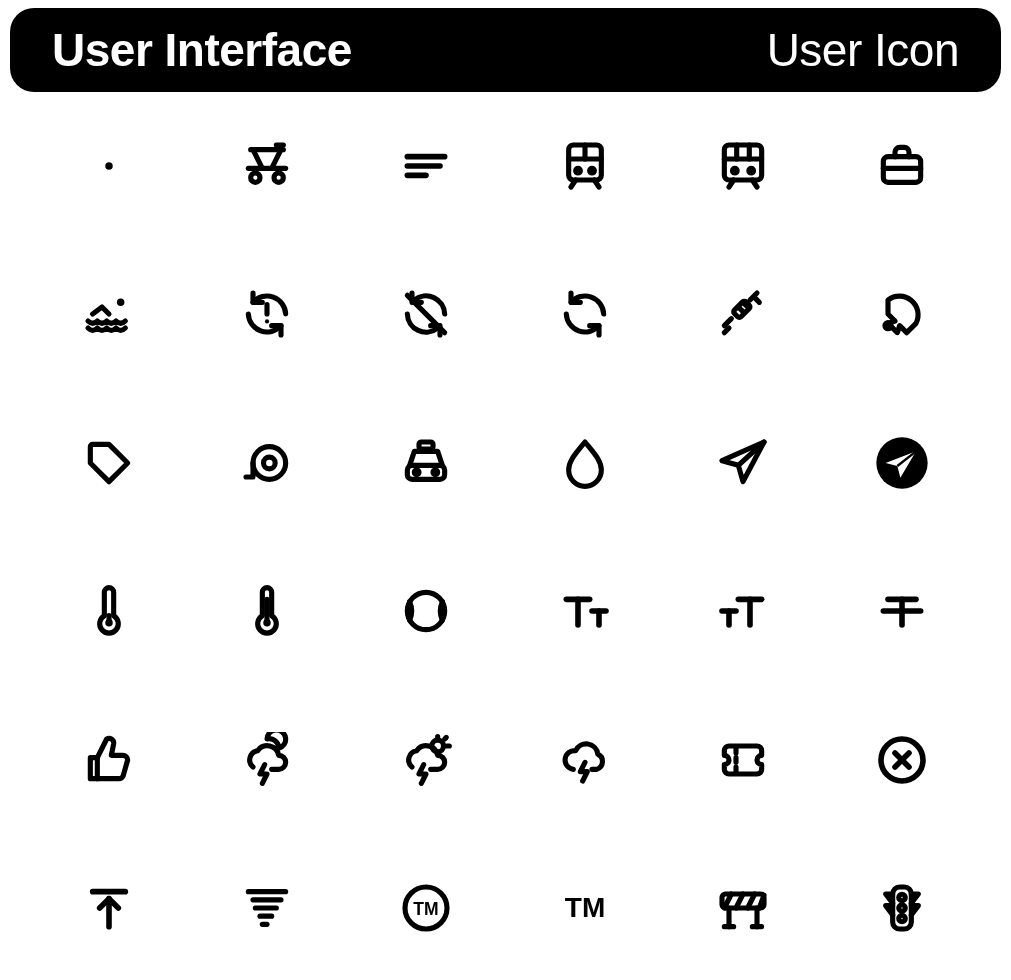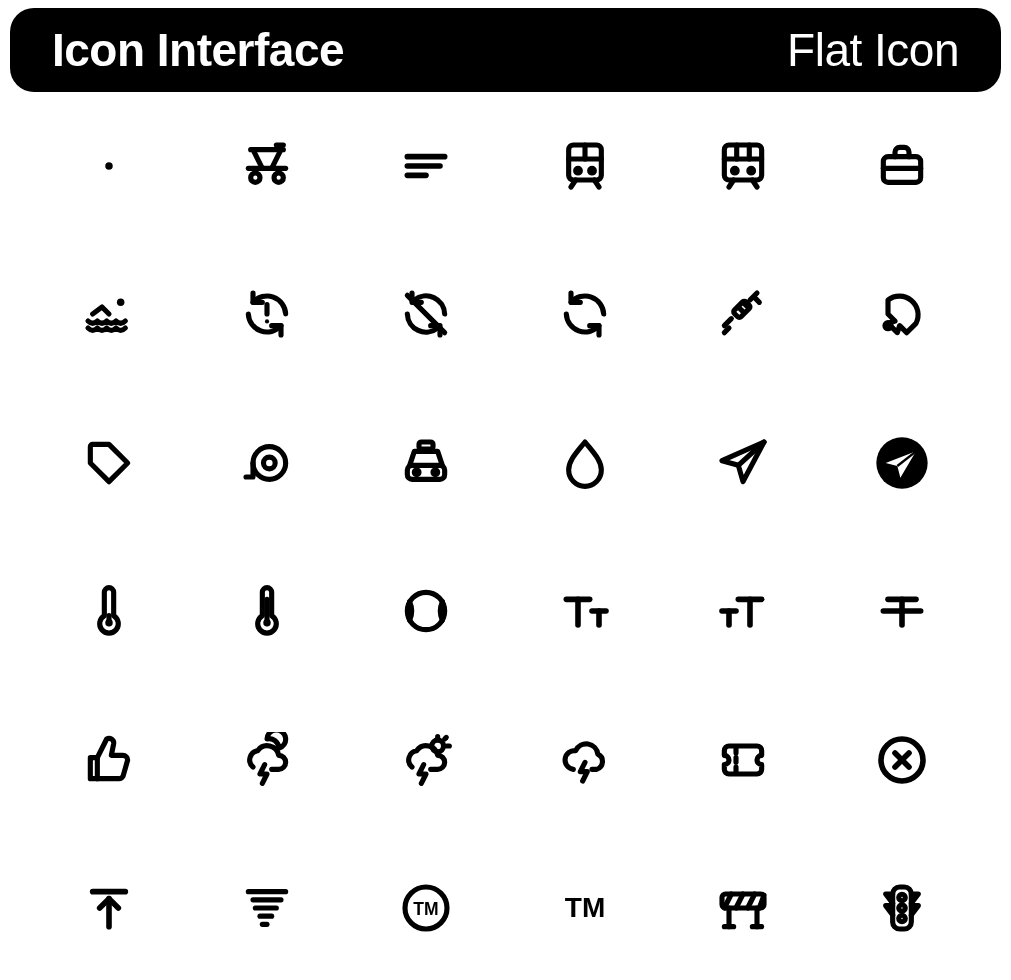--- a/index.html
+++ b/index.html
@@ -47,22 +47,22 @@
     display: flex;
     align-items: center;
     justify-content: center;
   }
   .cell svg { width: 56px; height: 56px; }
 </style>
 </head>
 <body>
 
 <div class="header">
-  <div class="title-left">Icon Interface</div>
-  <div class="title-right">Flat Icon</div>
+  <div class="title-left">User Interface</div>
+  <div class="title-right">User Icon</div>
 </div>
 
 <div class="grid">
 
   <div class="cell">
     <svg viewBox="0 0 24 24" fill="none" stroke="#000" stroke-width="2" stroke-linecap="round" stroke-linejoin="round">
         <circle cx="12" cy="12" r="0.6" fill="#000"></circle>
       </svg>
   </div>
   <div class="cell">

